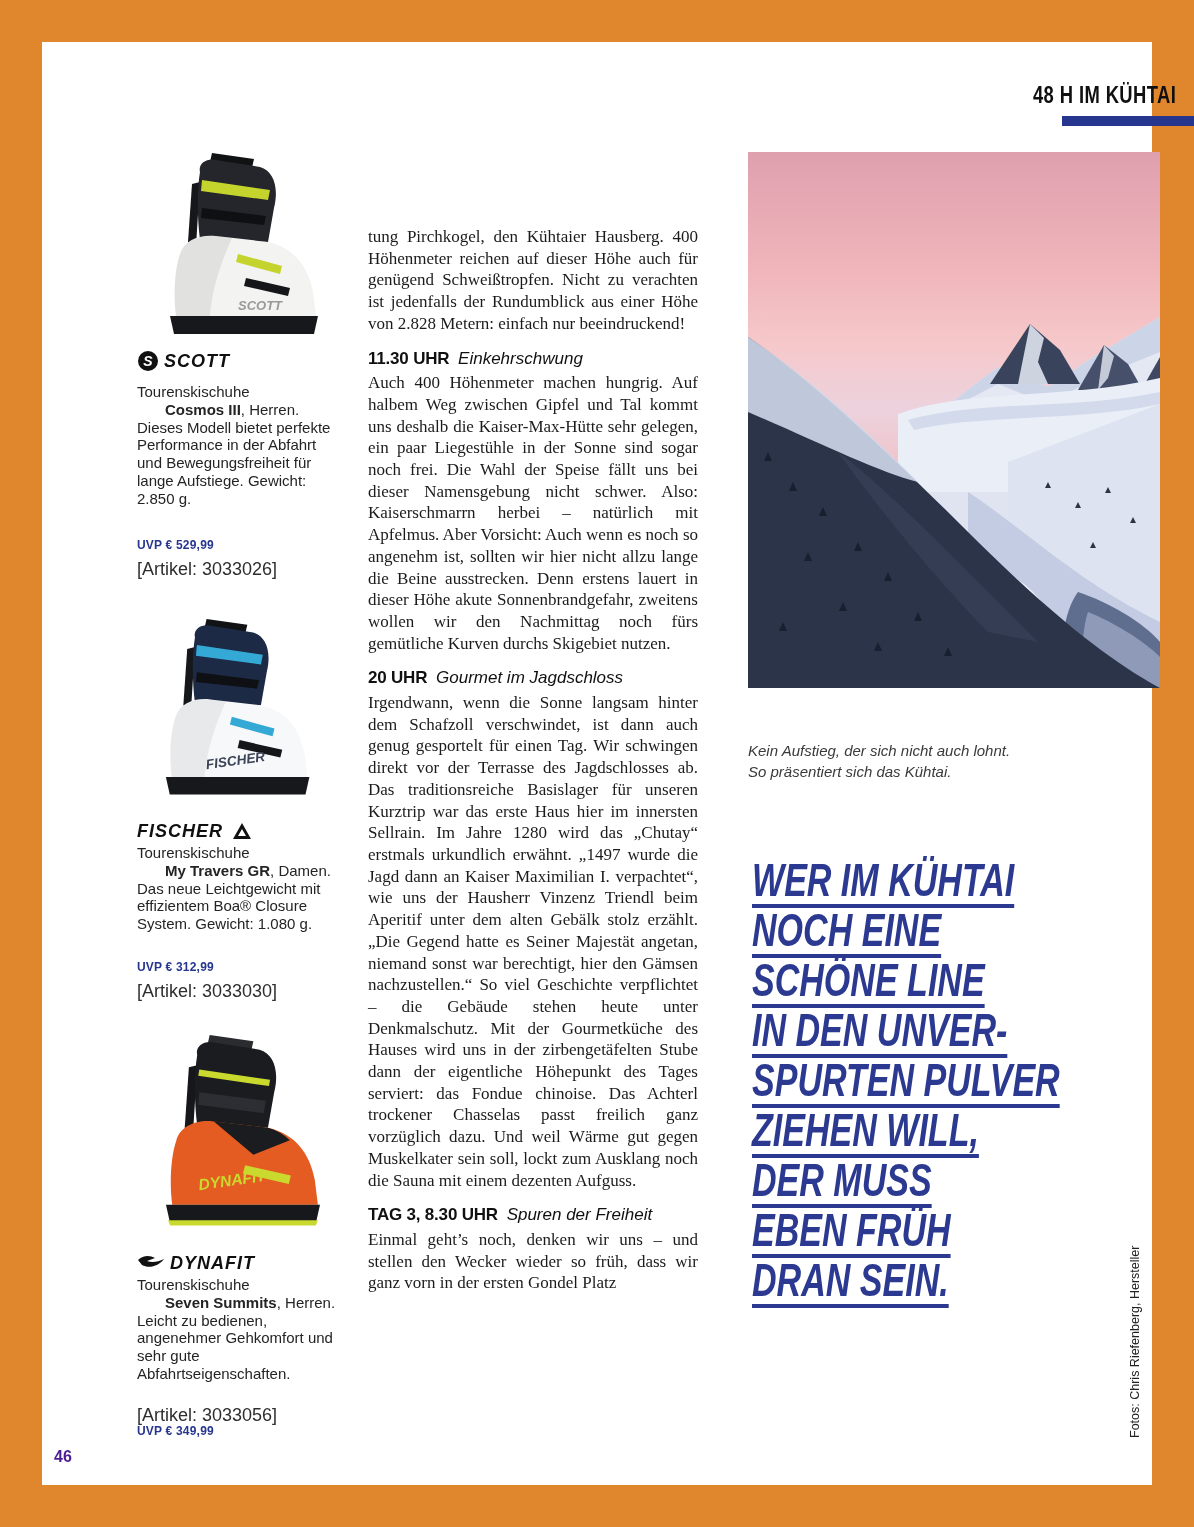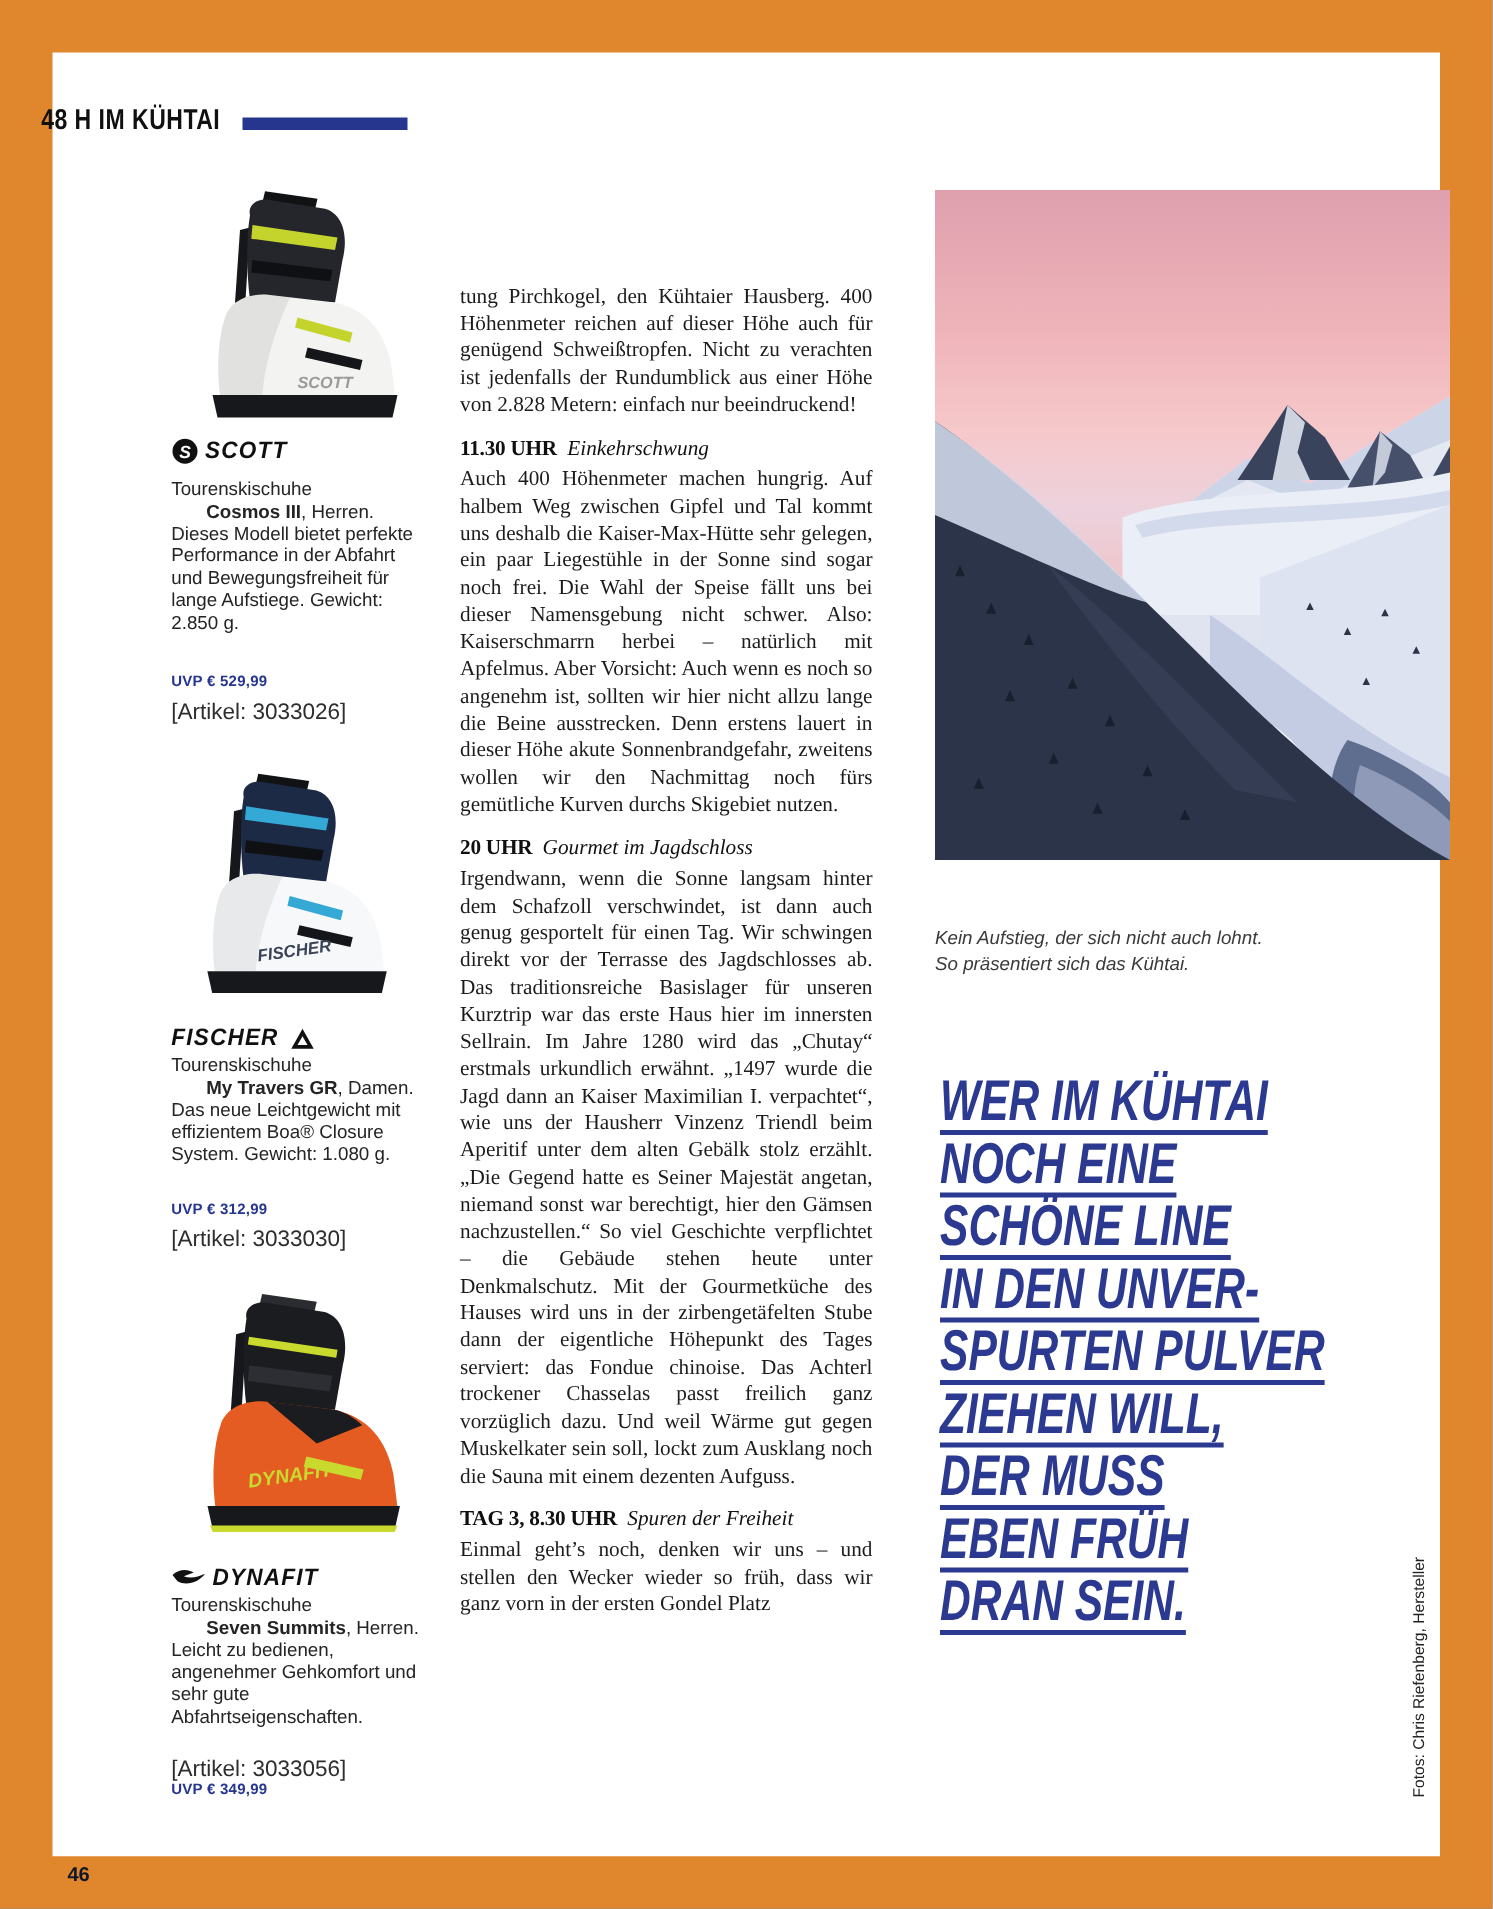--- a/index.html
+++ b/index.html
@@ -4,21 +4,21 @@
 <style>
   html,body { margin:0; padding:0; background:#888; }
   .page {
     position:relative; width:1194px; height:1527px;
     background:#E0862D; font-family:"Liberation Sans", sans-serif;
     margin:0 auto; overflow:hidden;
   }
   .inner { position:absolute; left:42px; top:42px; width:1110px; height:1443px; background:#ffffff; }
 
   
-  .header { position:absolute; left:0; right:0; top:82px; display:flex; flex-direction:row; align-items:center;padding-left:15px; }
+  .header { position:absolute; left:0; right:0; top:82px; display:flex; flex-direction:column; align-items:flex-end;padding-left:15px; }
   .header-title {
     font-size:23px; font-weight:bold; color:#101010; letter-spacing:0.5px;
     transform:scaleX(0.8); transform-origin:center;
     white-space:nowrap;
   }
   .header-bar { width:132px; height:10px; background:#26368F; margin-top:7px; }
 
   
   .boot { position:absolute; }
   .brand-logo { position:absolute; left:137px; display:flex; align-items:center; gap:5px; color:#101010; }
@@ -29,21 +29,21 @@
   .product-article { position:absolute; left:137px; font-size:18px; color:#2e2e2e; white-space:nowrap; }
 
   
   .article {
     position:absolute; left:368px; top:226px; width:330px;
     font-family:"Liberation Serif", serif; font-size:17px; line-height:21.7px;
     text-align:justify; color:#1b1b1b;
   }
   .article p { margin:0; }
   .section-head {
-    font-family:Liberation Serif, serif; font-size:17px; margin:13px 0 3px; color:#101010;
+    font-family:Liberation Sans, sans-serif; font-size:17px; margin:13px 0 3px; color:#101010;
     white-space:nowrap;
   }
   .section-time { font-weight:bold; letter-spacing:-0.2px; }
   .section-title { font-style:italic; margin-left:4px; }
 
   
   .photo { position:absolute; left:748px; top:152px; width:412px; height:536px; }
   .caption { position:absolute; left:748px; top:700px; font-size:15px; font-style:italic; color:#3a3a3a; line-height:21px;margin-top:40px; }
 
   
@@ -59,21 +59,21 @@
     text-decoration:underline; text-decoration-thickness:4px; text-underline-offset:8px;
   }
 
   
   .photo-credit {
     position:absolute; left:1128px; top:1248px; height:190px; width:18px;
     writing-mode:vertical-rl; transform:rotate(180deg);
     font-size:12.5px; color:#222; white-space:nowrap;
   }
 
-  .page-number { position:absolute; left:54px; top:1448px; font-size:16px; font-weight:bold; color:#0f172a;margin-top:44px; }
+  .page-number { position:absolute; left:54px; top:1448px; font-size:16px; font-weight:bold; color:#4c1d95; }
 
   
   .boot-scott   { --cuff:#24262b; --shell:#f3f3f1; --accent:#c5d42c; }
   .boot-fischer { --cuff:#1d2a46; --shell:#f7f8fa; --accent:#35a9d6; }
   .boot-dynafit { --cuff:#1a1c20; --shell:#e45c22; --accent:#c9d92e; }
   .boot-brand-label { font-family:"Liberation Sans", sans-serif; font-weight:bold; font-style:italic; }
 </style>
 </head>
 <body>
 

